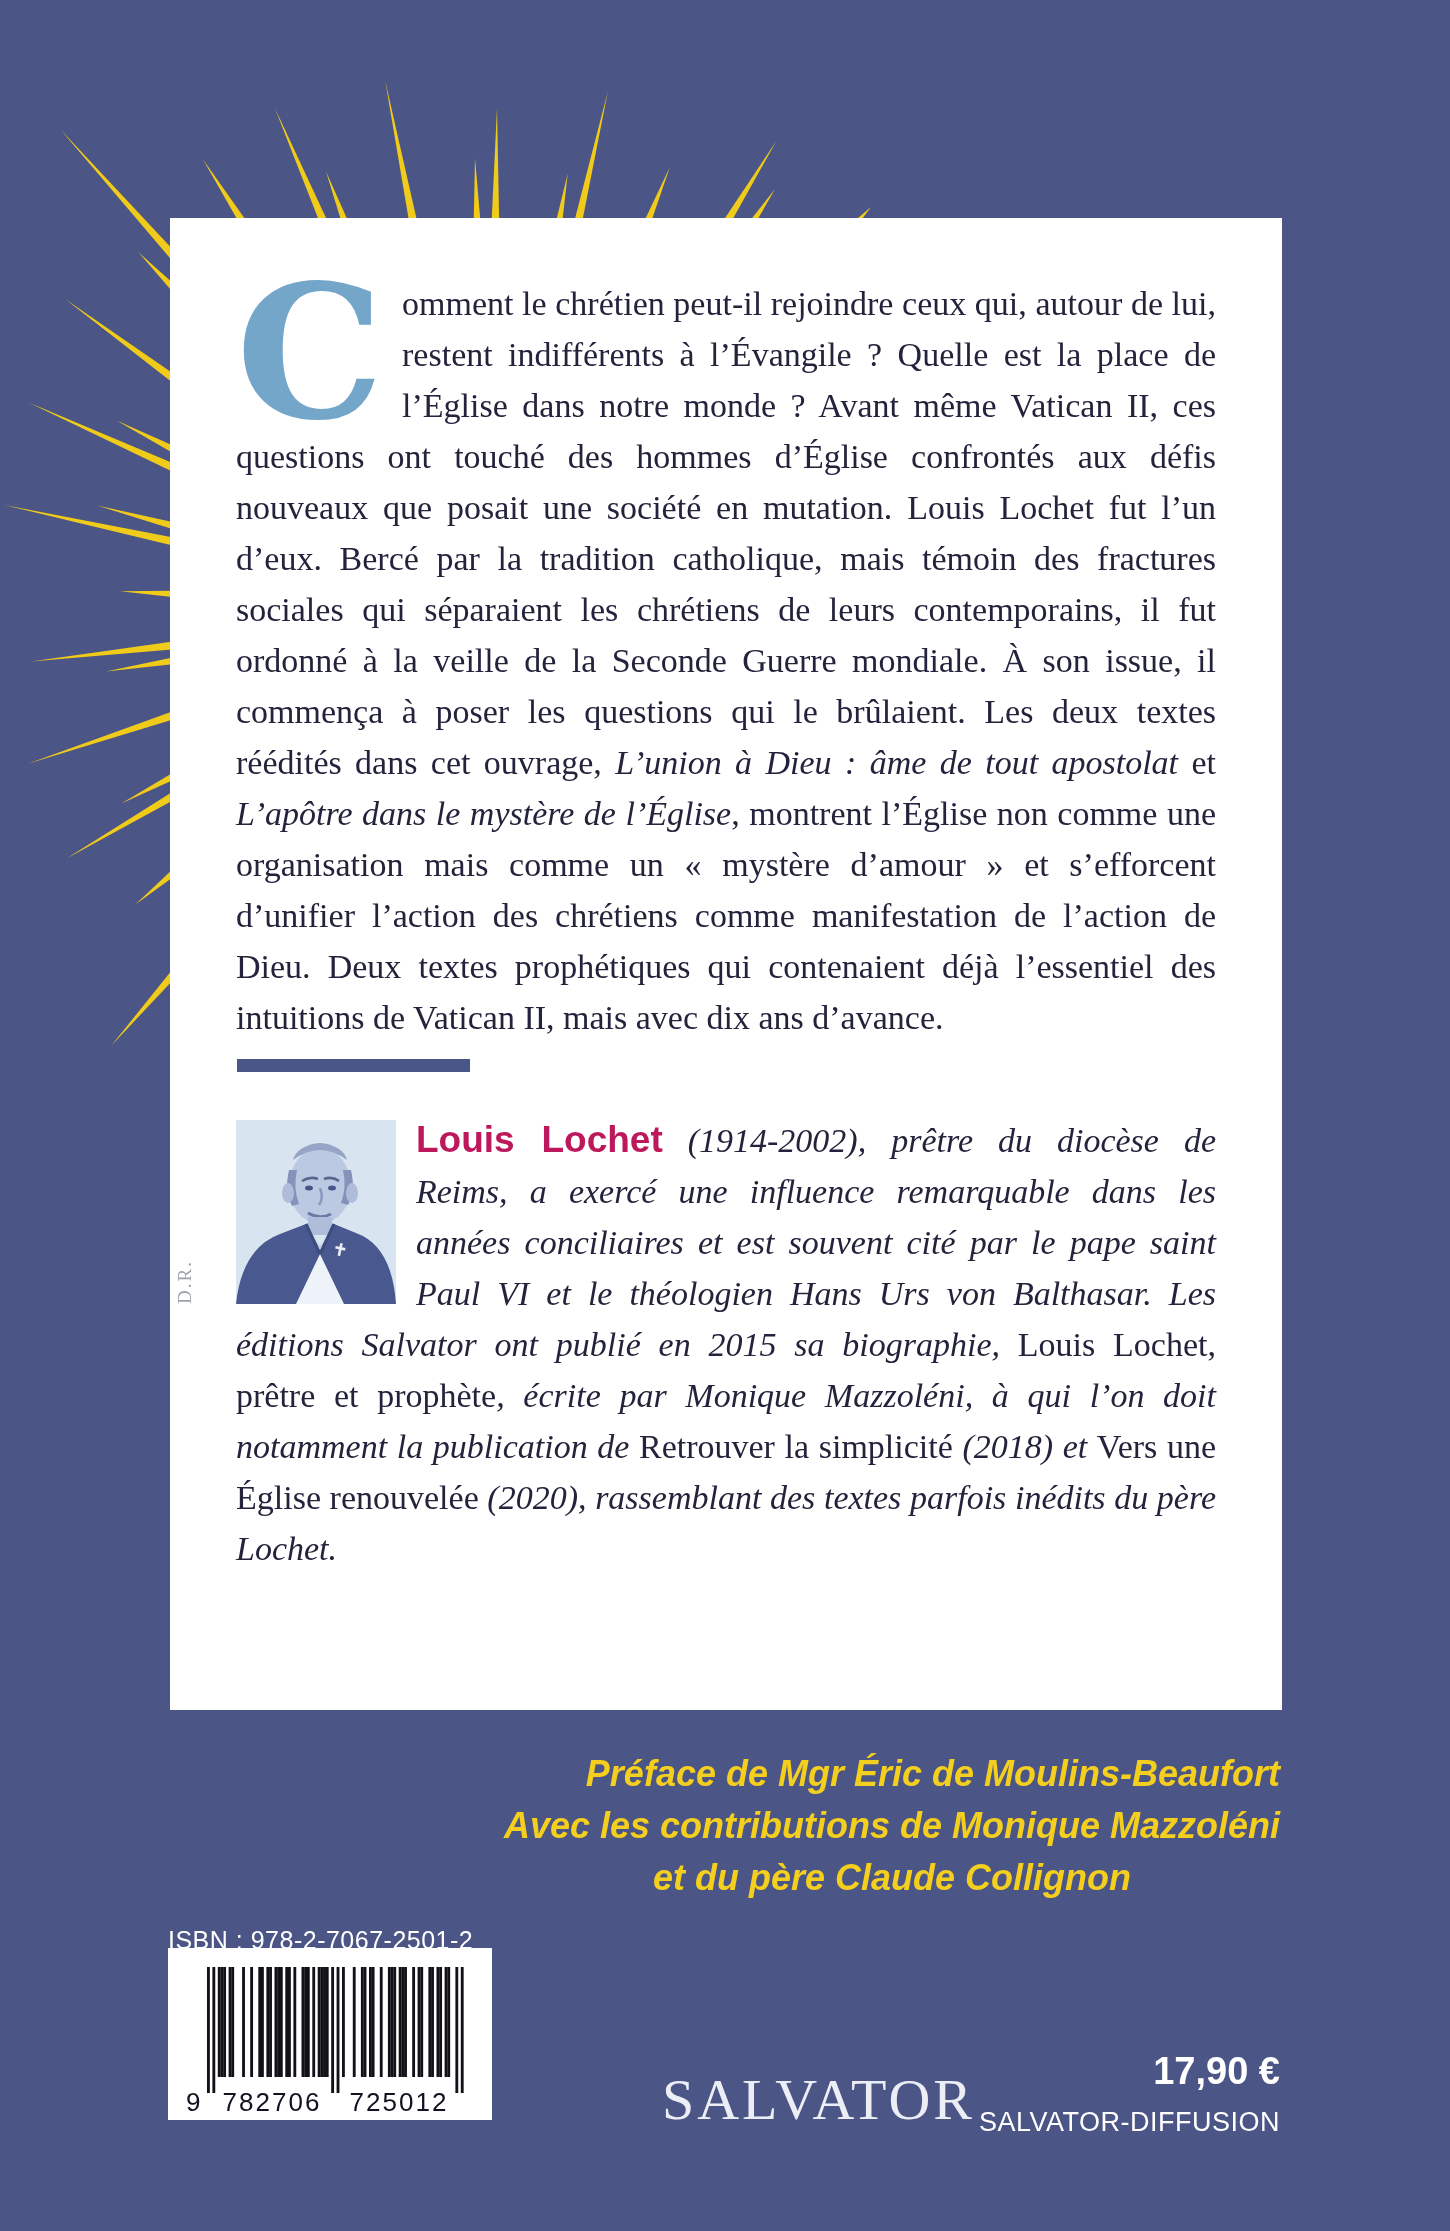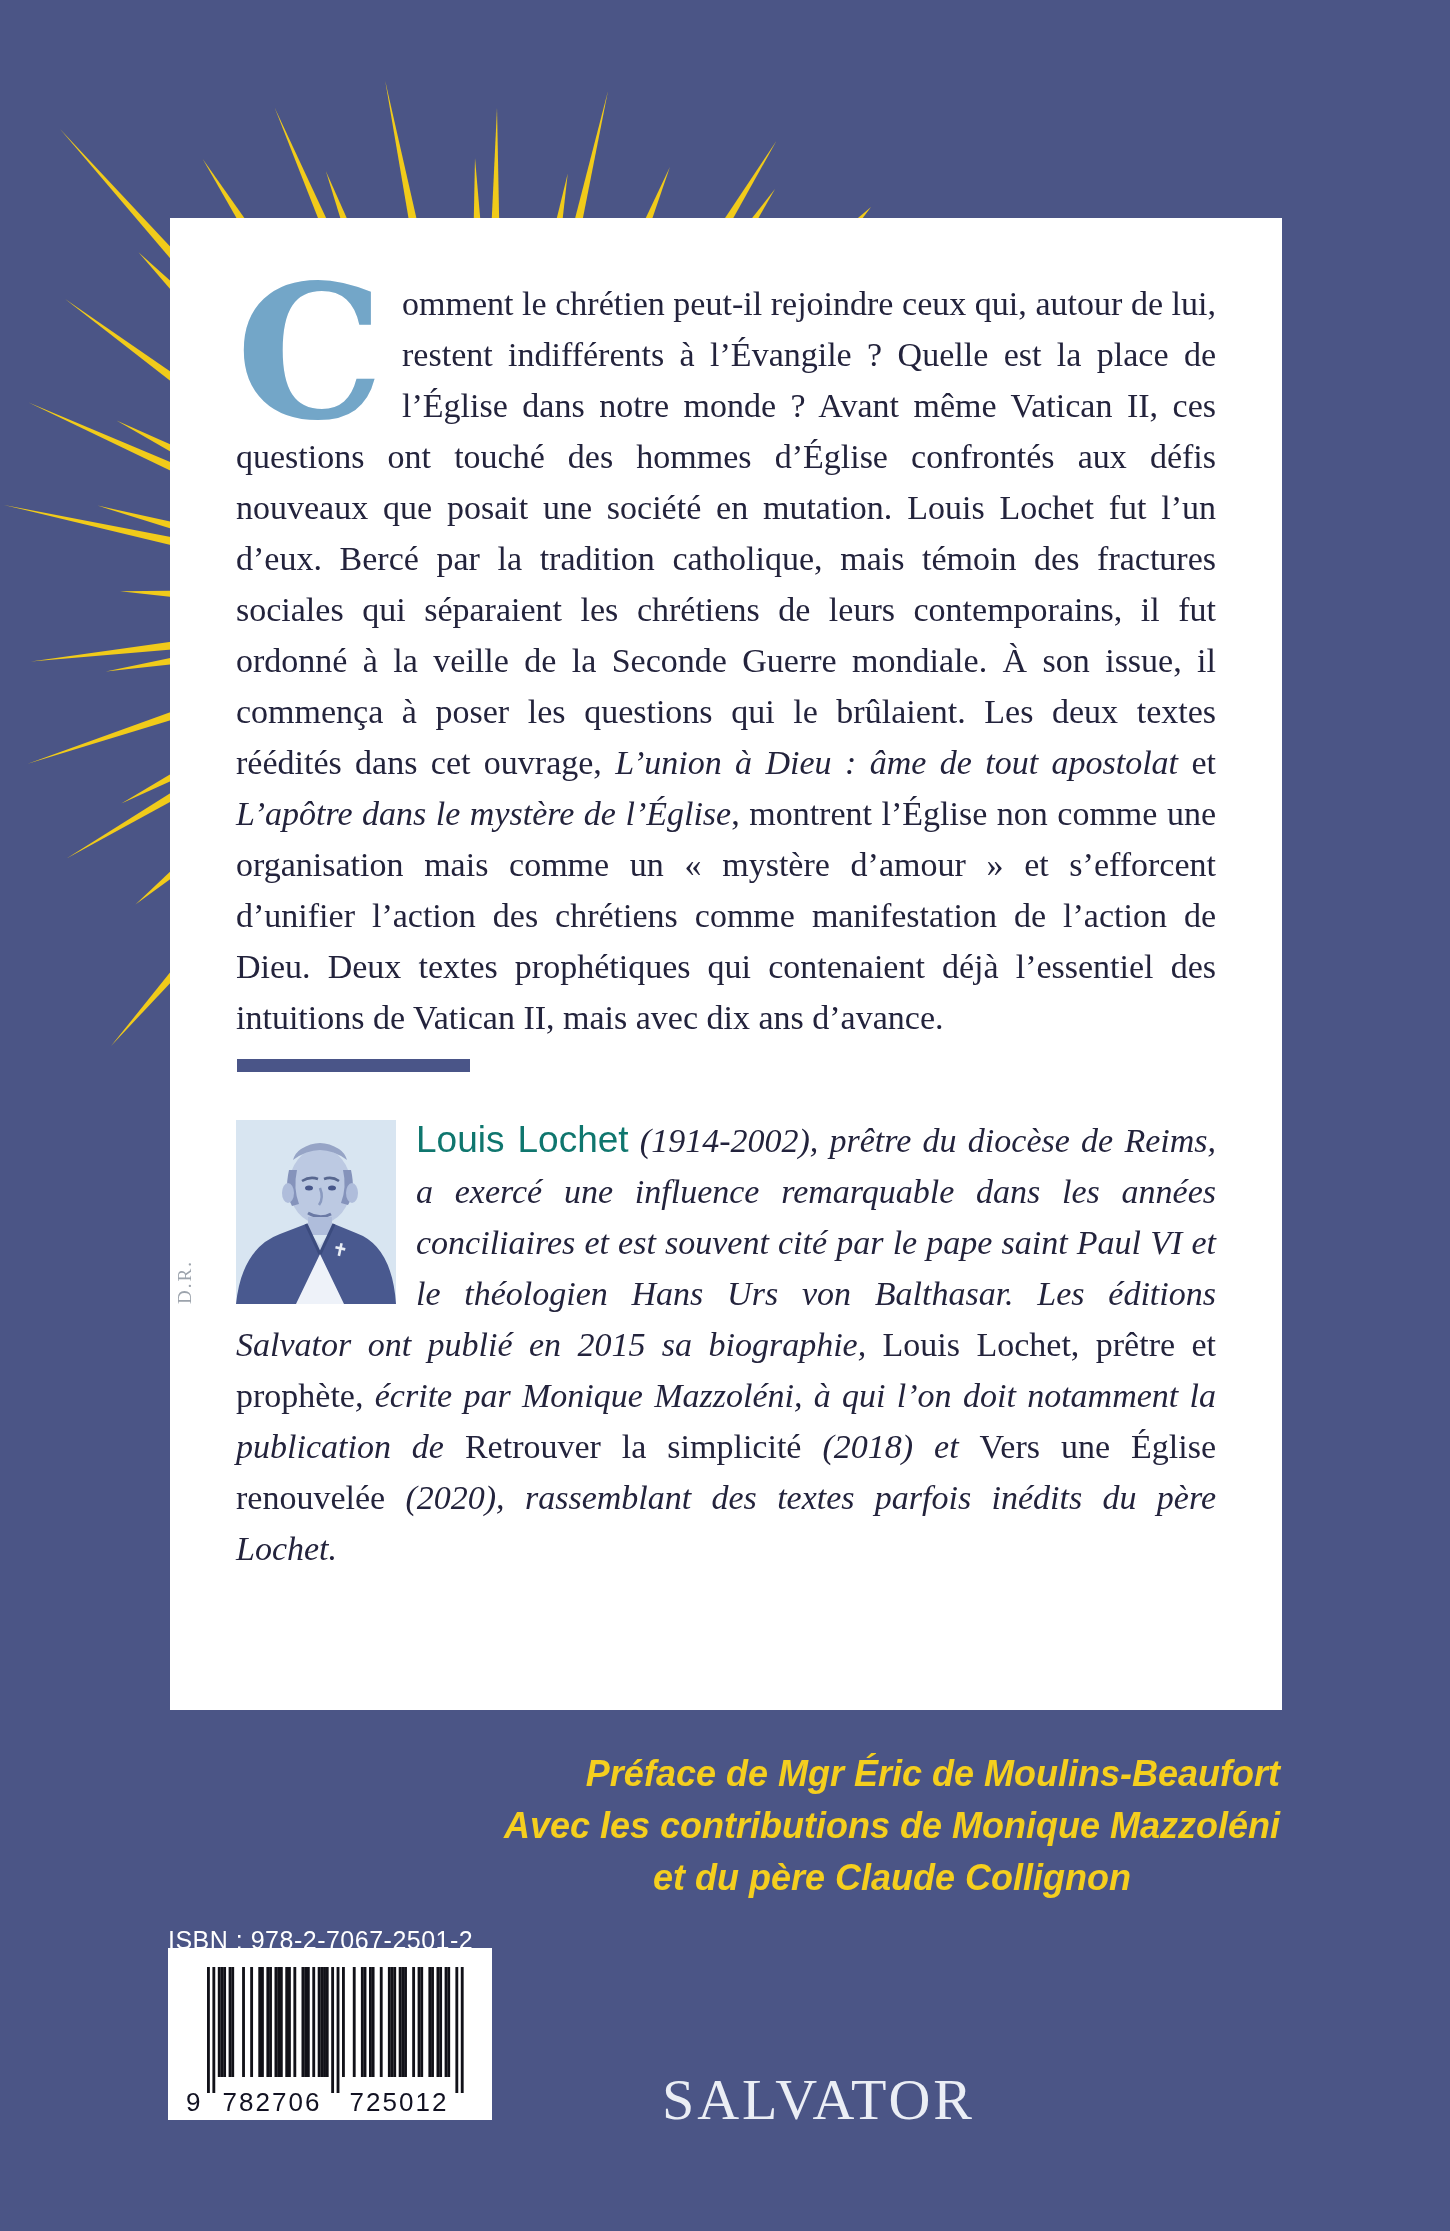--- a/index.html
+++ b/index.html
@@ -9,22 +9,22 @@
   .rays{position:absolute;left:0;top:0;z-index:0;}
   .card{position:absolute;left:170px;top:218px;width:1112px;height:1492px;background:#FFFFFF;
         z-index:1;box-sizing:border-box;padding:60px 66px 0 66px;overflow:hidden;}
   .synopsis{margin:0;font-size:34px;line-height:51px;color:#23233C;text-align:justify;}
   .synopsis .dropcap{float:left;font:bold 186px/132px "DejaVu Serif", serif;color:#73A6C8;
         margin:8px 18px 0 0;}
   .it{font-style:italic;}
   .divider{width:233px;height:13px;background:#4A5588;margin:16px 0 42px 1px;}
   .bio{font-size:34px;line-height:51px;color:#23233C;font-style:italic;text-align:justify;}
   .bio .rom{font-style:normal;}
-  .bio .name{font-style:normal;font-family:"Liberation Sans", sans-serif;font-weight:normal;
-        color:#0f766e;font-size:37px;}
+  .bio .name{font-style:normal;font-family:"Liberation Sans", sans-serif;font-weight:bold;
+        color:#be185d;font-size:37px;}
   .photo{float:left;width:160px;height:184px;margin:6px 20px 10px 0;position:relative;display:block;}
   .photo svg{display:block;}
   .photo .credit{position:absolute;left:-26px;bottom:0;transform:rotate(-90deg);
         transform-origin:left bottom;font-family:"Liberation Serif", serif;font-style:normal;
         font-size:19px;letter-spacing:2px;color:#9CA3AC;white-space:nowrap;}
   .credits{position:absolute;right:170px;top:1748px;z-index:1;text-align:right;
         font-family:"Liberation Sans", sans-serif;font-weight:bold;font-style:italic;
         color:#F5CF1E;font-size:36px;line-height:52px;}
   .credits .c2{text-align:center;}
   .isbn{position:absolute;left:168px;top:1906px;z-index:1;color:#FFFFFF;
@@ -176,14 +176,18 @@
         <rect x="287.40" y="19" width="2.85" height="126"></rect>
         <rect x="292.80" y="19" width="2.85" height="126"></rect>
       </g>
     <text class="bct" x="18" y="163">9</text>
     <text class="bct" x="104" y="163" text-anchor="middle">782706</text>
     <text class="bct" x="231" y="163" text-anchor="middle">725012</text>
   </svg>
 
   <div class="logo">SALVATOR</div>
 
+  <div class="pricebox">
+    <div class="price">17,90 €</div>
+    <div class="dist">SALVATOR-DIFFUSION</div>
+  </div>
 
 </div>
 
 </body></html>

